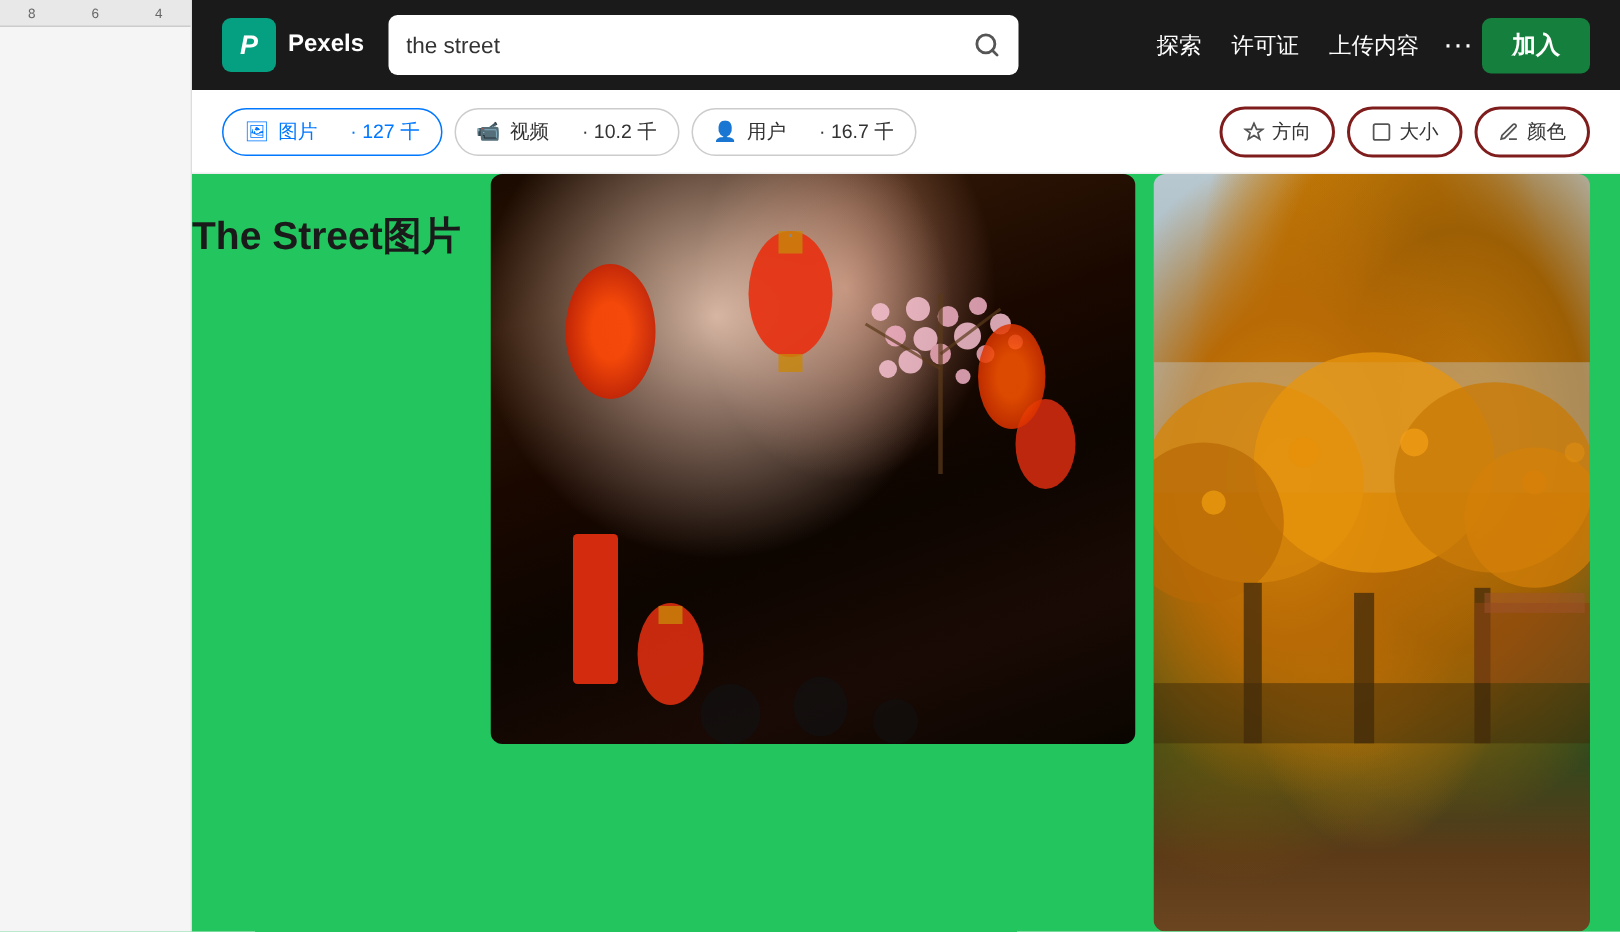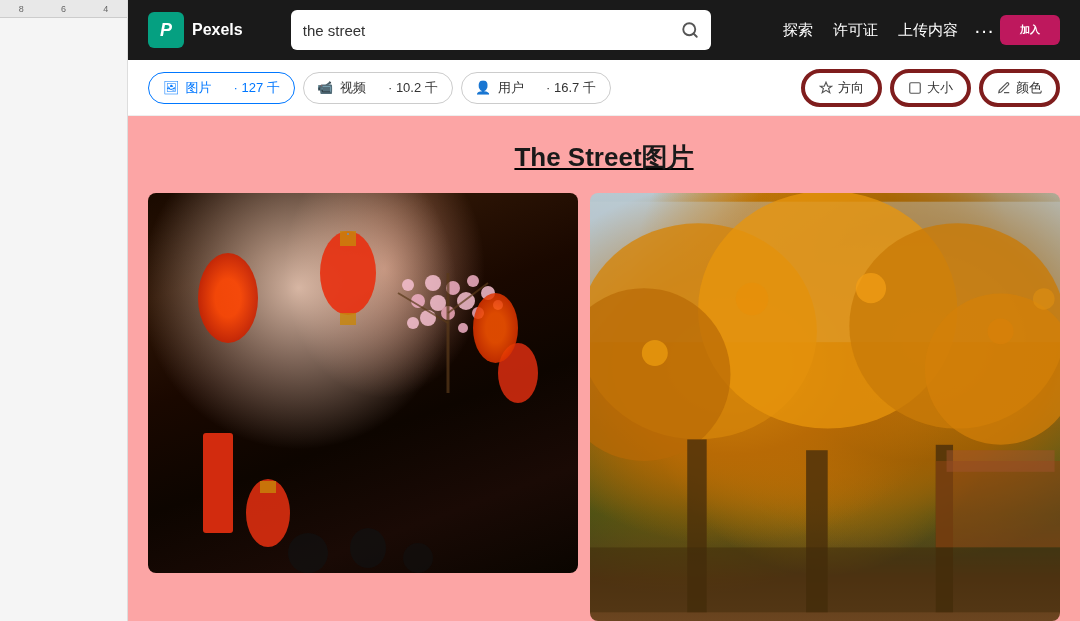--- a/index.html
+++ b/index.html
@@ -87,21 +87,20 @@
     .search-bar {
       flex: 1;
       max-width: 420px;
       display: flex;
       align-items: center;
       background: white;
       border-radius: 6px;
       padding: 0 12px;
       height: 40px;
       gap: 8px;
-      margin-left: 32px;
     }
 
     .search-input {
       flex: 1;
       border: none;
       outline: none;
       font-size: 15px;
       color: #333;
       background: transparent;
     }
@@ -132,26 +131,26 @@
     }
 
     .nav-dots {
       color: white;
       font-size: 20px;
       cursor: pointer;
       padding: 6px;
     }
 
     .join-btn {
-      background: #be185d;
+      background: #15803d;
       color: white;
       border: none;
       border-radius: 6px;
       padding: 8px 20px;
-      font-size: 10px;
+      font-size: 16px;
       font-weight: 700;
       cursor: pointer;
       white-space: nowrap;
     }
 
     
     .filter-bar {
       background: white;
       height: 56px;
       display: flex;
@@ -193,35 +192,34 @@
     .filter-divider {
       flex: 1;
     }
 
     .filter-option {
       display: flex;
       align-items: center;
       gap: 5px;
       padding: 6px 14px;
       border-radius: 20px;
-      border: 4px solid #7f1d1d;
+      border: 2px solid #7f1d1d;
       background: white;
       font-size: 13px;
       color: #333;
       cursor: pointer;
     }
 
     
     .page-body {
       flex: 1;
-      background: #fca5a5;
+      background: #22c55e;
       overflow: hidden;
       display: flex;
-      flex-direction: column;
-      text-decoration: underline;
+      flex-direction: row;
     }
 
     .page-title {
       text-align: center;
       padding: 24px 0 18px;
       font-size: 26px;
       font-weight: 900;
       color: #1a1a1a;
       flex-shrink: 0;
     }

